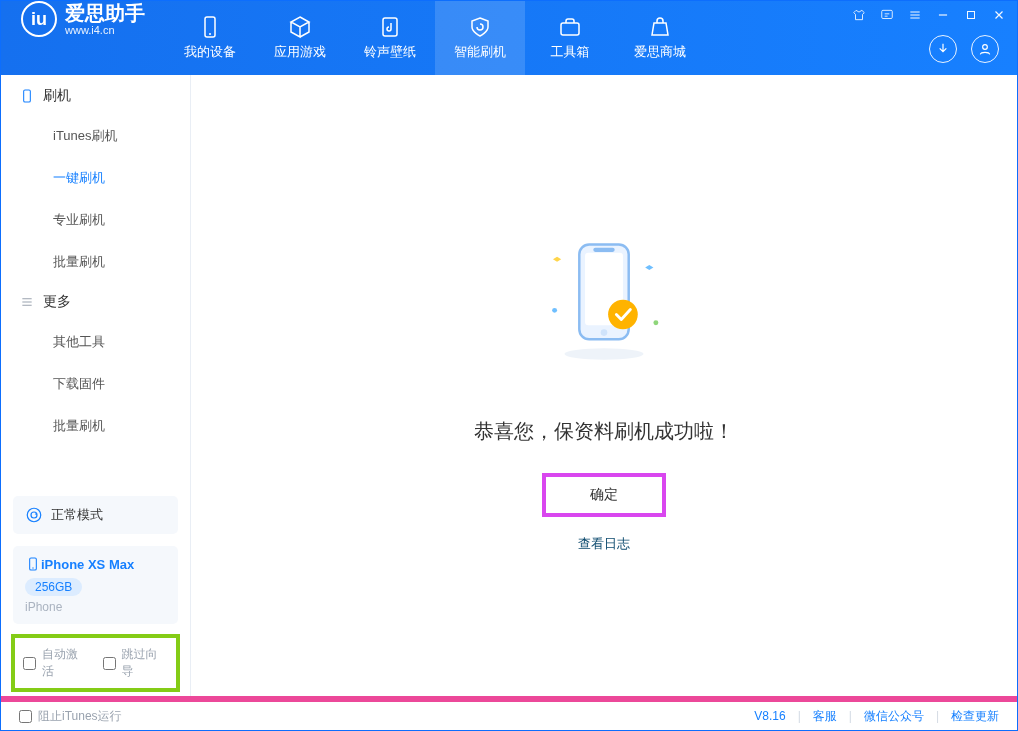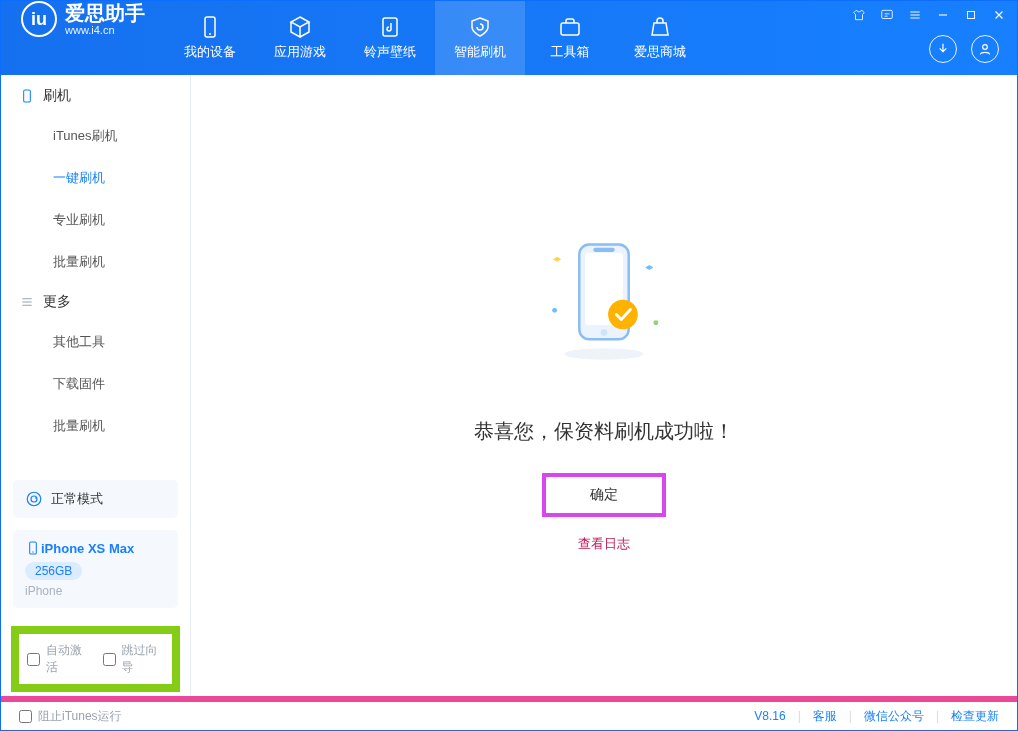--- a/index.html
+++ b/index.html
@@ -29,30 +29,30 @@
 .side-header { display: flex; align-items: center; gap: 8px; padding: 10px 18px; color: #333; font-size: 14px; }
 .side-item { padding: 12px 18px 12px 52px; font-size: 13px; color: #555; cursor: pointer; }
 .side-item.active { color: #1780ff; }
 .sidebar-spacer { flex: 1; }
 .mode-card, .device-card { margin: 6px 12px; background: #f5f8fc; border-radius: 5px; padding: 10px 12px; font-size: 13px; }
 .mode-card { display: flex; align-items: center; gap: 8px; color: #333; }
 .device-card { }
 .device-name { color: #1780ff; font-weight: bold; display: flex; align-items: center; }
 .storage-badge { display: inline-block; background: #dcecff; color: #1780ff; border-radius: 10px; padding: 2px 10px; font-size: 12px; margin-top: 6px; }
 .device-type { color: #aab3c0; font-size: 12px; margin-top: 4px; }
-.checkbox-row-highlight { border: 8px solid #84cc16; margin: 12px 10px 4px 10px; padding: 8px 8px; display: flex; gap: 14px; align-items: center; }
+.checkbox-row-highlight { border: 4px solid #84cc16; margin: 4px 10px 4px 10px; padding: 8px 8px; display: flex; gap: 14px; align-items: center; }
 .chk { display: flex; align-items: center; gap: 6px; font-size: 12px; color: #9aa3af; cursor: pointer; }
 .chk input { width: 13px; height: 13px; }
 
 
 .main { flex: 1; display: flex; flex-direction: column; align-items: center; justify-content: center; position: relative; }
 .phone-illustration { width: 140px; height: 160px; position: relative; margin-bottom: 20px; display:flex; align-items:center; justify-content:center;}
 .msg-title { font-size: 20px; color: #333; margin-bottom: 28px; margin-top: 20px; }
 .ok-btn { border: 4px solid #d946ef; background: #fff; padding: 9px 44px; font-size: 14px; color: #333; cursor: pointer; margin-bottom: 18px; }
-.log-link { color: #be185d; font-size: 13px; cursor: pointer; }
+.log-link { color: #0c4a6e; font-size: 13px; cursor: pointer; }
 
 
 .footer { height: 34px; border-top: 6px solid #ec4899; display: flex; align-items: center; padding: 0 18px; font-size: 12px; color: #8a93a2; }
 .footer-left { display: flex; align-items: center; gap: 6px; }
 .footer-right { margin-left: auto; display: flex; align-items: center; gap: 12px; }
 .divider { color: #d4dbe4; }
 .footer-link { color: #1780ff; cursor: pointer; }
 .version { color: #1780ff; }
 
 svg { display: block; }

